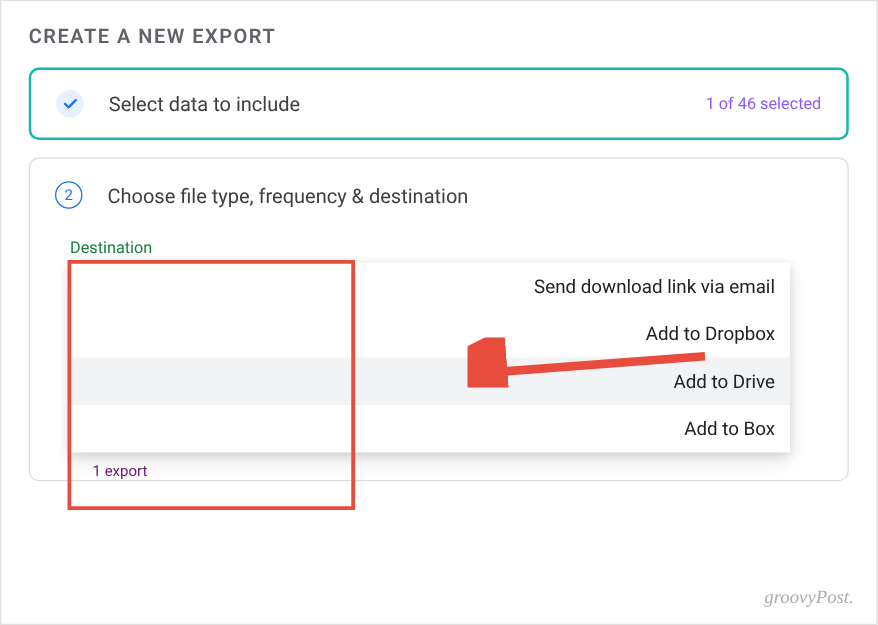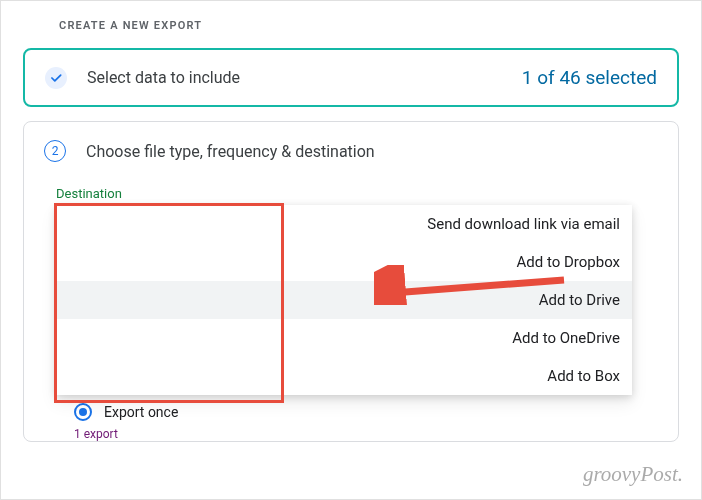--- a/index.html
+++ b/index.html
@@ -8,26 +8,25 @@
       background: #fff;
       width: 702px;
       height: 500px;
       position: relative;
       border: 1px solid #e0e0e0;
     }
     .container {
       padding: 18px 22px;
     }
     .page-title {
-      font-size: 11px;
+      font-size: 16px;
       font-weight: 600;
       letter-spacing: 1.2px;
       color: #5f6368;
       margin-bottom: 16px;
-      margin-left: 36px;
     }
     .step-card {
       border: 2px solid #14b8a6;
       border-radius: 8px;
       padding: 16px 20px;
       margin-bottom: 14px;
       display: flex;
       align-items: center;
       background: #fff;
     }
@@ -60,22 +59,22 @@
       font-size: 12px;
       flex-shrink: 0;
     }
     .step-title {
       font-size: 16px;
       color: #3c4043;
       margin-left: 20px;
       flex: 1;
     }
     .selection-count {
-      font-size: 19px;
-      color: #0369a1;
+      font-size: 13px;
+      color: #8b5cf6;
     }
     .step-header {
       display: flex;
       align-items: center;
       margin-bottom: 24px;
     }
     .inner-section {
       padding: 0 12px;
     }
     .section-label {
@@ -153,21 +152,21 @@
       color: #202124;
     }
     .radio-sub {
       font-size: 12px;
       color: #701a75;
     }
     .watermark {
       position: absolute;
       right: 18px;
       bottom: 12px;
-      font-size: 21px;
+      font-size: 15px;
       color: rgba(100,100,100,0.55);
       font-style: italic;
       font-family: Georgia, serif;
       z-index: 10;
     }
   </style>
 </head>
 <body>
 
 <div class="container">
@@ -201,31 +200,24 @@
                 <path d="M0,0 L0,10 L12,5 z" fill="#e74c3c"></path>
               </marker>
             </defs>
             <line x1="190" y1="15" x2="18" y2="28" stroke="#e74c3c" stroke-width="7" marker-end="url(#ah)"></line>
           </svg>
         </div>
         <div class="dropdown-list">
           <div class="dropdown-item">Send download link via email</div>
           <div class="dropdown-item">Add to Dropbox</div>
           <div class="dropdown-item hovered">Add to Drive</div>
-          <div class="dropdown-item">Add to OneDrive</div>
           <div class="dropdown-item">Add to Box</div>
         </div>
       </div>
 
       <div class="below-dropdown">
-        <div class="radio-row">
-          <span class="radio-outer">
-              <span class="radio-inner"></span>
-            </span>
-          <span class="radio-label">Export once</span>
-        </div>
         <div class="radio-sub">1 export</div>
       </div>
     </div>
   </div>
 </div>
 
 <div class="watermark">groovyPost.</div>
 
 </body></html>

